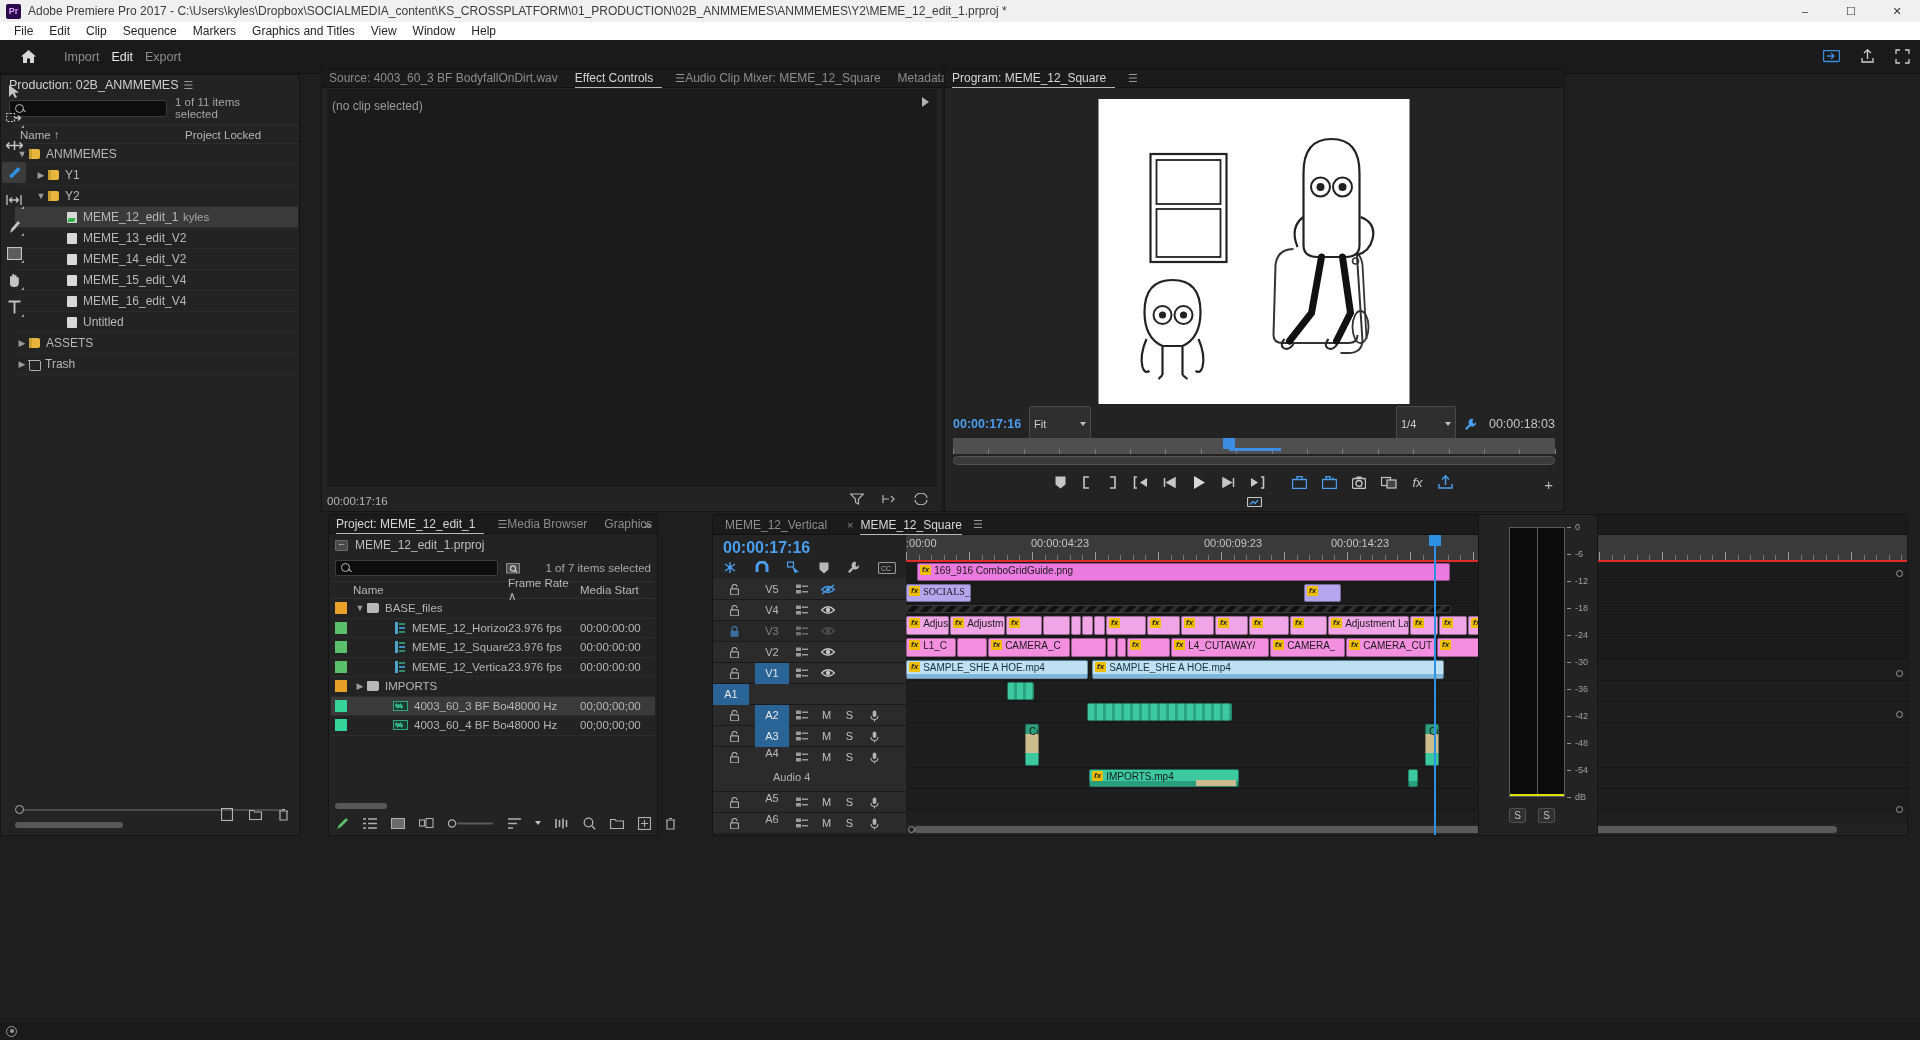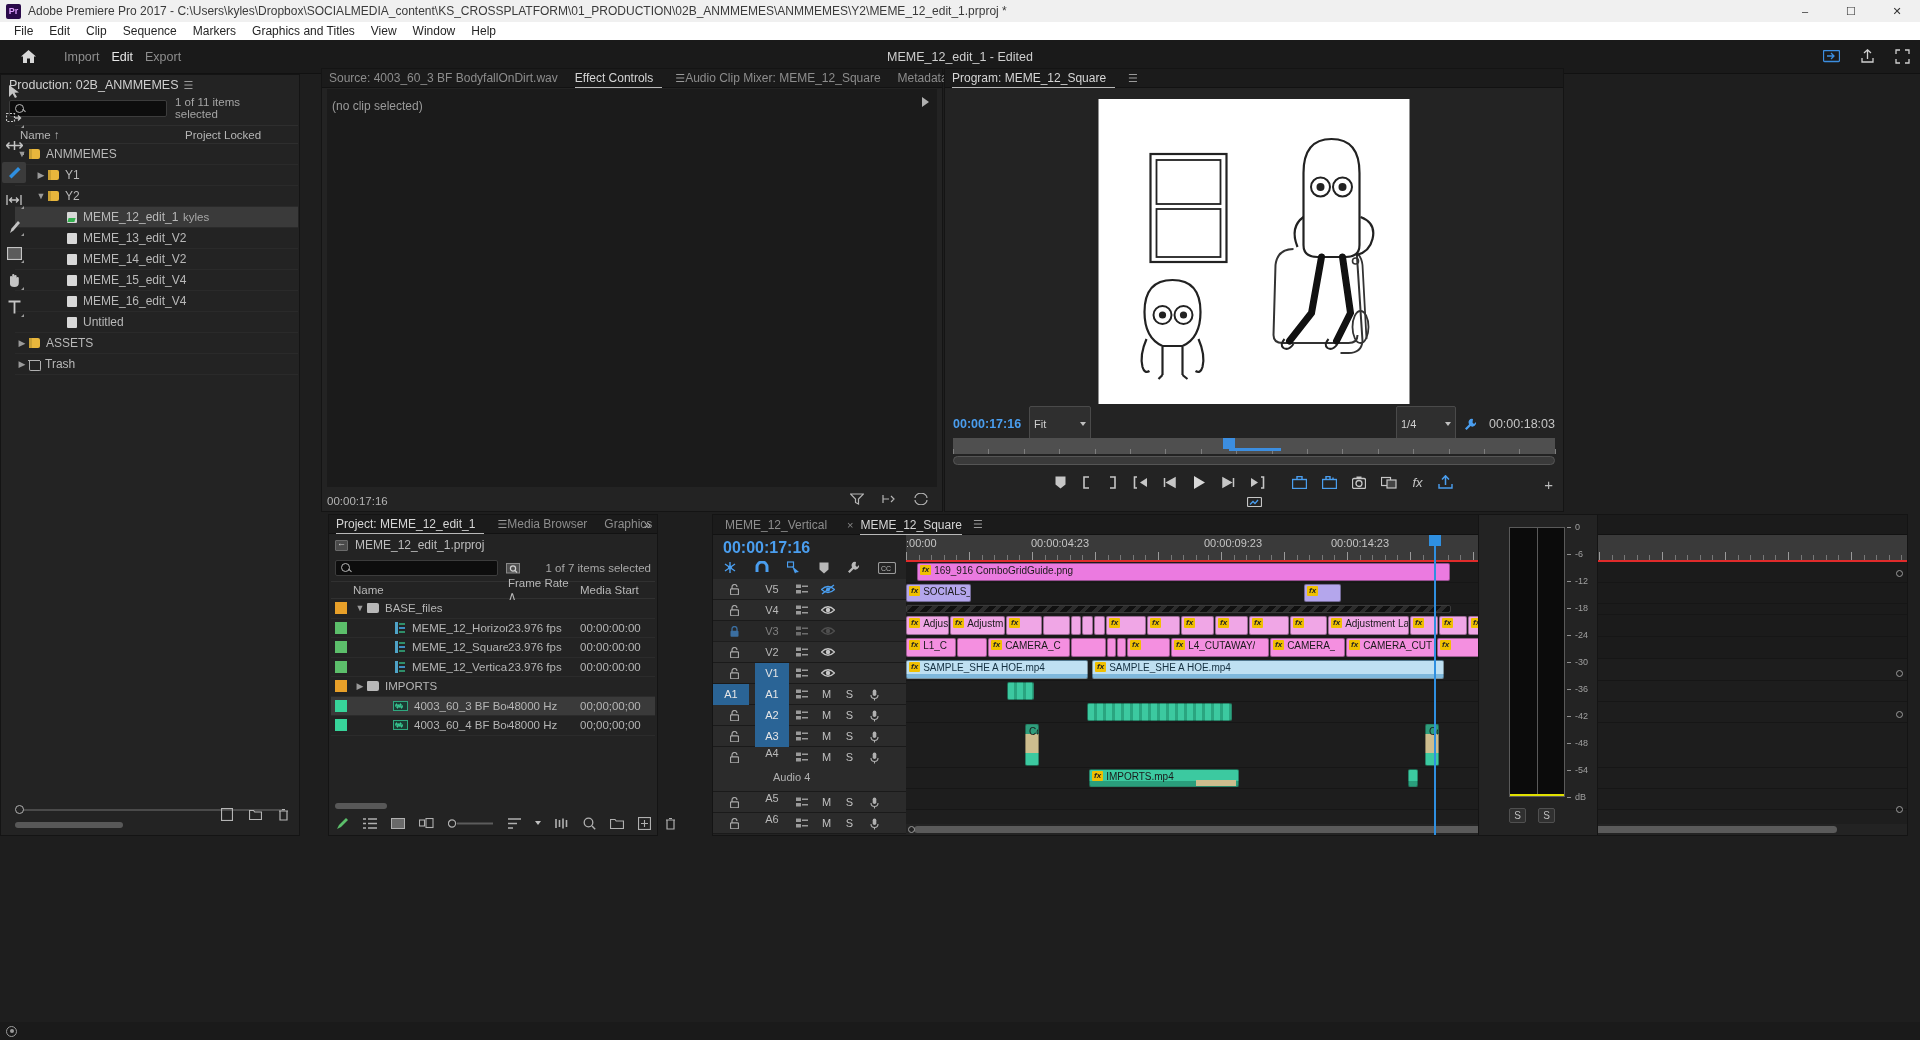--- a/index.html
+++ b/index.html
@@ -282,21 +282,20 @@
     <div class="home-btn">
       <svg width="17" height="15" viewBox="0 0 17 15">
           <path d="M8.5 1 L16 7.5 L14 7.5 L14 14 L10 14 L10 9.5 L7 9.5 L7 14 L3 14 L3 7.5 L1 7.5 Z" fill="#d8d8d8"></path>
         </svg>
     </div>
     <div class="ws-tabs" id="ws-tabs">
         <span class="ws-tab">Import</span>
         <span class="ws-tab active">Edit</span>
         <span class="ws-tab">Export</span>
       </div>
-    <div class="ws-title">MEME_12_edit_1  - Edited</div>
     <div class="ws-right">
       <span>
         <svg width="17" height="14" viewBox="0 0 17 14">
             <rect x="0.5" y="0.5" width="16" height="11" rx="1" fill="none" stroke="#3c8ee0" stroke-width="1.3"></rect>
             <path d="M4 6 h7 M8 3 l3 3 l-3 3" stroke="#3c8ee0" stroke-width="1.3" fill="none"></path>
           </svg>
       </span>
       <span>
         <svg width="15" height="15" viewBox="0 0 15 15">
             <path d="M2 9 v4 h11 v-4 M7.5 10 V1 M4 4 L7.5 0.8 L11 4" stroke="#cfcfcf" stroke-width="1.3" fill="none"></path>
@@ -1077,21 +1076,21 @@
                 <path d="M6 2.2 h6 M6 7.7 h6" stroke="#9a9a9a" stroke-width="1.4"></path>
               </svg>
             </span>
             <span class="togcell">
               <svg width="14" height="10" viewBox="0 0 14 10">
                 <path d="M0.5 5 q6.5 -6.5 13 0 q-6.5 6.5 -13 0 z" fill="none" stroke="#c6c6c6" stroke-width="1.2"></path>
                 <circle cx="7" cy="5" r="2.2" fill="#c6c6c6"></circle>
               </svg>
             </span>
           </div>
-          <div class="trk-hdr" style="top: 105px; height: 21px; align-items: flex-start; background: rgb(43, 43, 43); position: absolute;">
+          <div class="trk-hdr" style="top: 105px; height: 21px; align-items: flex-start; background: rgb(43, 43, 43); position: absolute; flex-direction: column;">
             <span style="position:absolute;left:0;width:36px;height:21px;line-height:21px;text-align:center;background:#2a6496;color:#e6e6e6;font-size:11px;">A1</span>
             <span class="lockcell" style="height:21px;align-items:center;">
               <svg width="9" height="11" viewBox="0 0 9 11">
                 <path d="M2 5 V3 a2.5 2.5 0 0 1 5 0" fill="none" stroke="#a8a8a8" stroke-width="1.2"></path>
                 <rect x="0.5" y="4.8" width="8" height="6" rx="1" fill="none" stroke="#a8a8a8" stroke-width="1.2"></rect>
               </svg>
             </span>
             <span class="namecell on">A1</span>
             <span class="togcell" style="height:21px;align-items:center;">
               <svg width="13" height="11" viewBox="0 0 13 11">
@@ -1324,21 +1323,21 @@
       <div class="tl-tracks" id="tl-tracks">
           <div class="trow" style="top: 0px; height: 21px; background: rgb(27, 27, 27);">
             <div class="clip" style="left: 11px; width: 533px; background: rgb(235, 122, 224); border: 1px solid rgba(0, 0, 0, 0.35);">
               <span class="fxb">fx</span>
               <span class="clabel" style="margin-top: 1px;">169_916 ComboGridGuide.png</span>
             </div>
           </div>
           <div class="trow" style="top: 21px; height: 21px; background: rgb(27, 27, 27);">
             <div class="clip" style="left: 0px; width: 65px; background: rgb(180, 166, 236); border: 1px solid rgba(0, 0, 0, 0.35);">
               <span class="fxb">fx</span>
-              <span class="clabel" style="margin-top: 1px;">SOCIALS_</span>
+              <span class="clabel" style="margin-top: 1px; font-family: Liberation Serif, serif;">SOCIALS_</span>
             </div>
             <div class="clip" style="left: 398px; width: 37px; background: rgb(180, 166, 236); border: 1px solid rgba(0, 0, 0, 0.35);">
               <span class="fxb">fx</span>
             </div>
           </div>
           <div class="trow" style="top: 42px; height: 11px; background: rgb(27, 27, 27);">
             <div class="clip" style="left: 0px; width: 545px; background: repeating-linear-gradient(135deg, rgb(44, 44, 44) 0px, rgb(44, 44, 44) 4px, rgb(16, 16, 16) 4px, rgb(16, 16, 16) 9px); border: 1px solid rgb(58, 58, 58); padding-left: 3px;"></div>
           </div>
           <div class="trow" style="top: 53px; height: 22px; background: rgb(27, 27, 27);">
             <div class="clip" style="left: 0px; width: 43px; background: rgb(240, 166, 230); border: 1px solid rgba(0, 0, 0, 0.35);">

